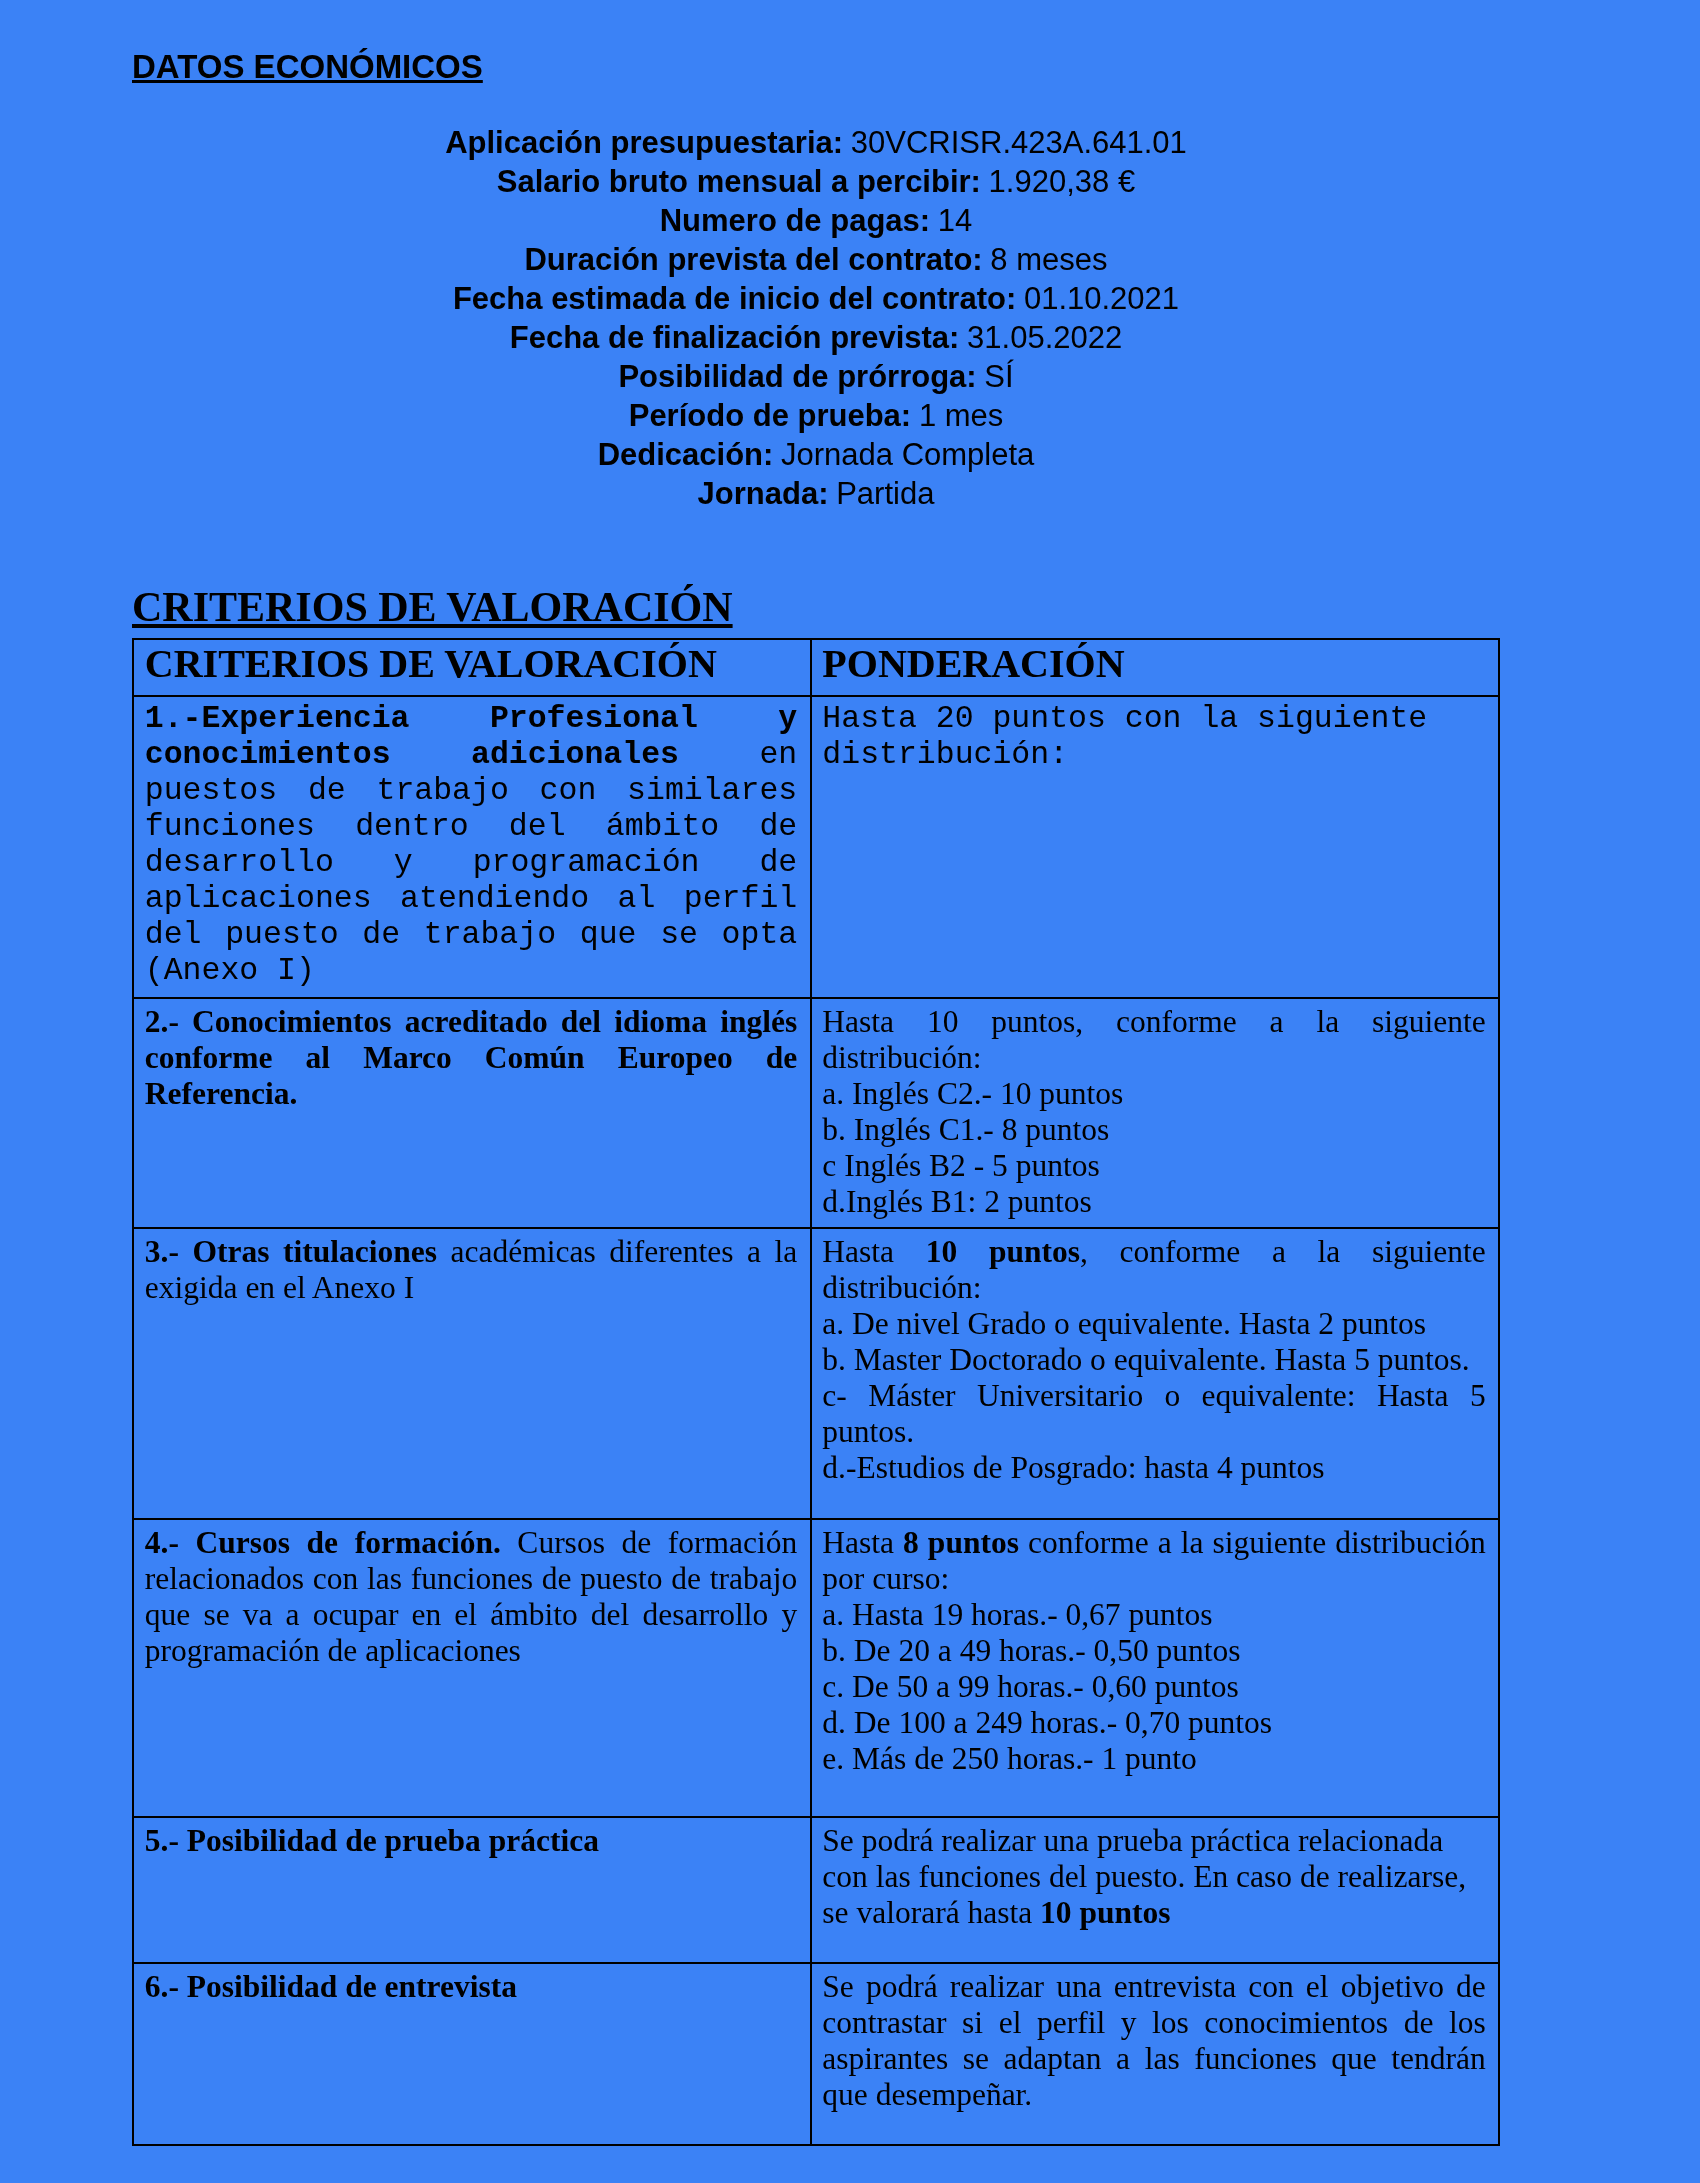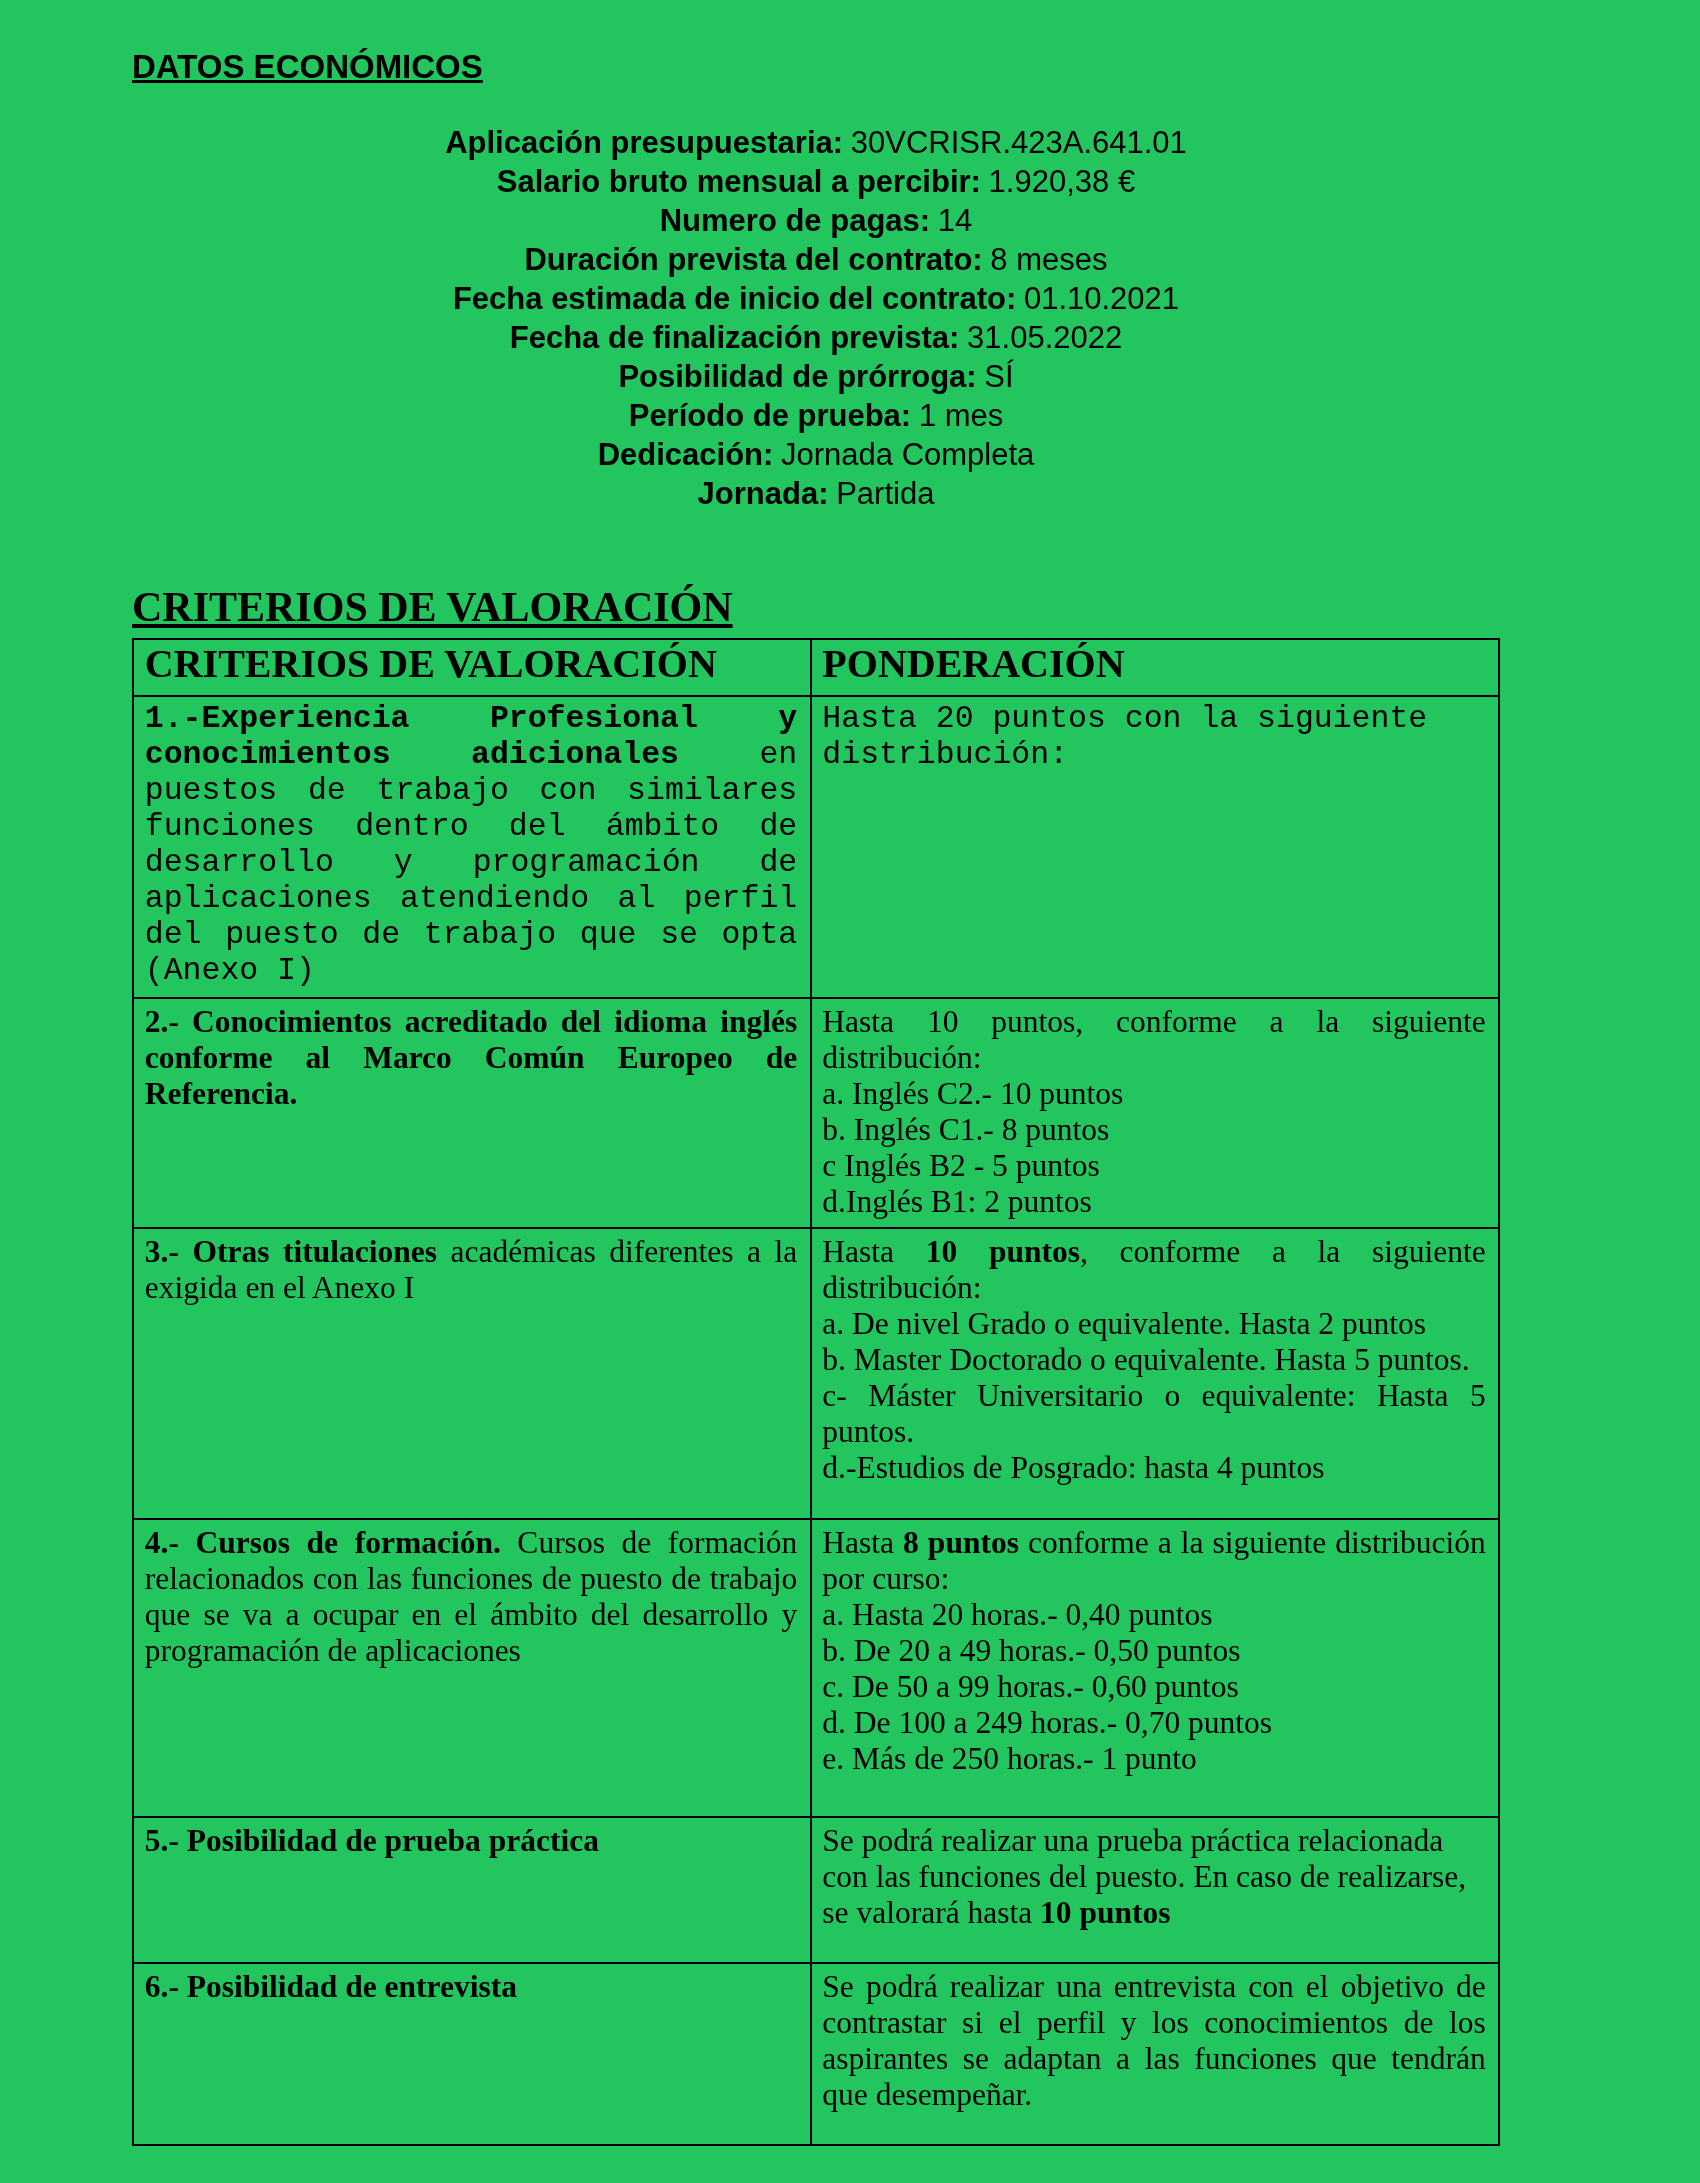--- a/index.html
+++ b/index.html
@@ -11,21 +11,21 @@
   body {
     width: 1700px;
     height: 2183px;
     color: #000000;
     font-family: "Liberation Sans", sans-serif;
   }
   .page {
     width: 1700px;
     height: 2183px;
     padding: 48px 200px 0 132px;
-    background: #22c55e;
+    background: #3b82f6;
   }
   .doc-title {
     font-size: 33px;
     font-weight: bold;
     text-decoration: underline;
     margin: 0 0 37px 0;
     font-family: "Liberation Sans", sans-serif;
   }
   .fields {
     margin: 0 0 0 0;
@@ -178,21 +178,21 @@
             <p><span>c- Máster Universitario o equivalente: Hasta 5 puntos.</span></p>
             <p><span>d.-Estudios de Posgrado: hasta 4 puntos</span></p>
           </td>
         </tr>
         <tr>
           <td class="criterion-cell">
             <p><b>4.- Cursos de formación.</b><span> Cursos de formación relacionados con las funciones de puesto de trabajo que se va a ocupar en el ámbito del desarrollo y programación de aplicaciones</span></p>
           </td>
           <td class="ponderacion-cell">
             <p><span>Hasta </span><b>8 puntos</b><span> conforme a la siguiente distribución por curso:</span></p>
-            <p><span>a. Hasta 20 horas.- 0,40 puntos</span></p>
+            <p><span>a. Hasta 19 horas.- 0,67 puntos</span></p>
             <p><span>b. De 20 a 49 horas.- 0,50 puntos</span></p>
             <p><span>c. De 50 a 99 horas.- 0,60 puntos</span></p>
             <p><span>d. De 100 a 249 horas.- 0,70 puntos</span></p>
             <p><span>e. Más de 250 horas.- 1 punto</span></p>
           </td>
         </tr>
         <tr>
           <td class="criterion-cell">
             <p><b>5.- Posibilidad de prueba práctica</b></p>
           </td>

